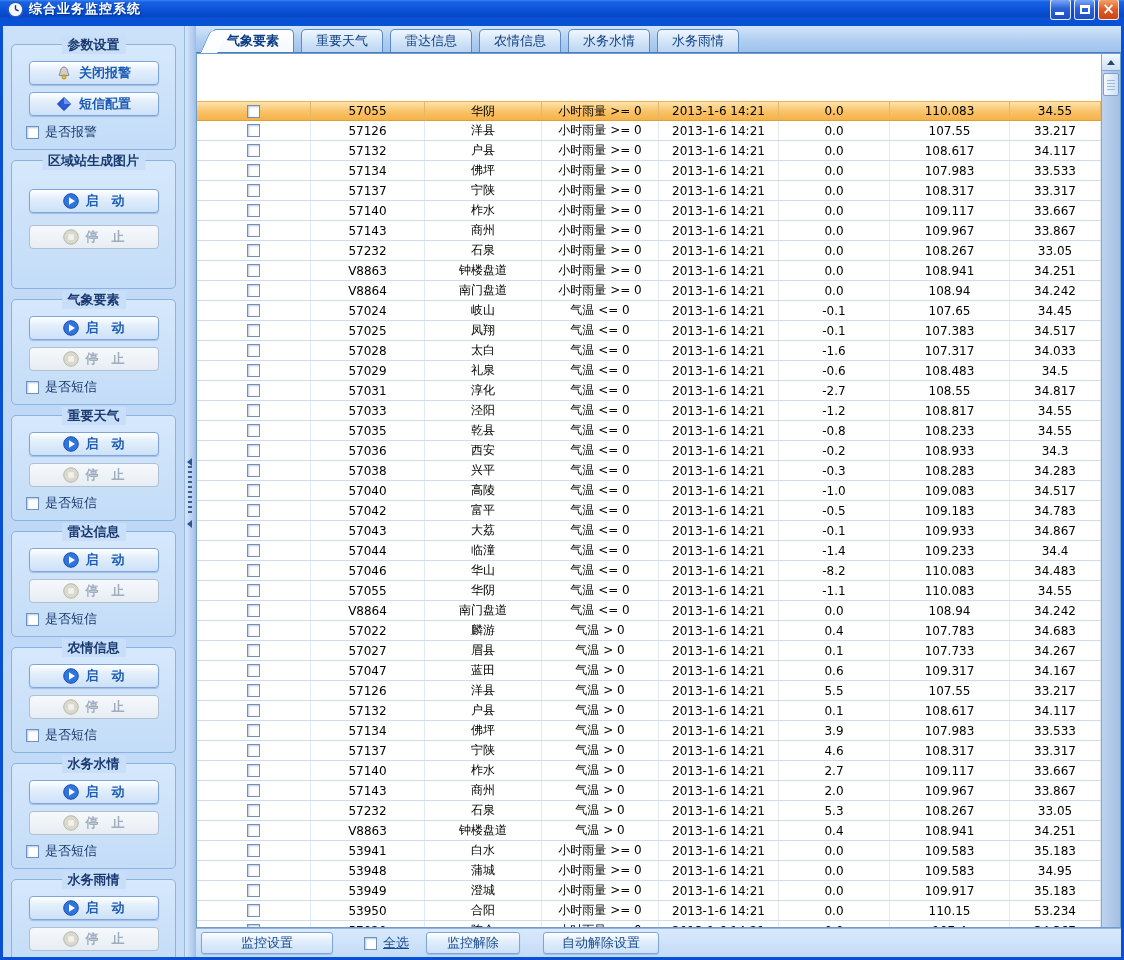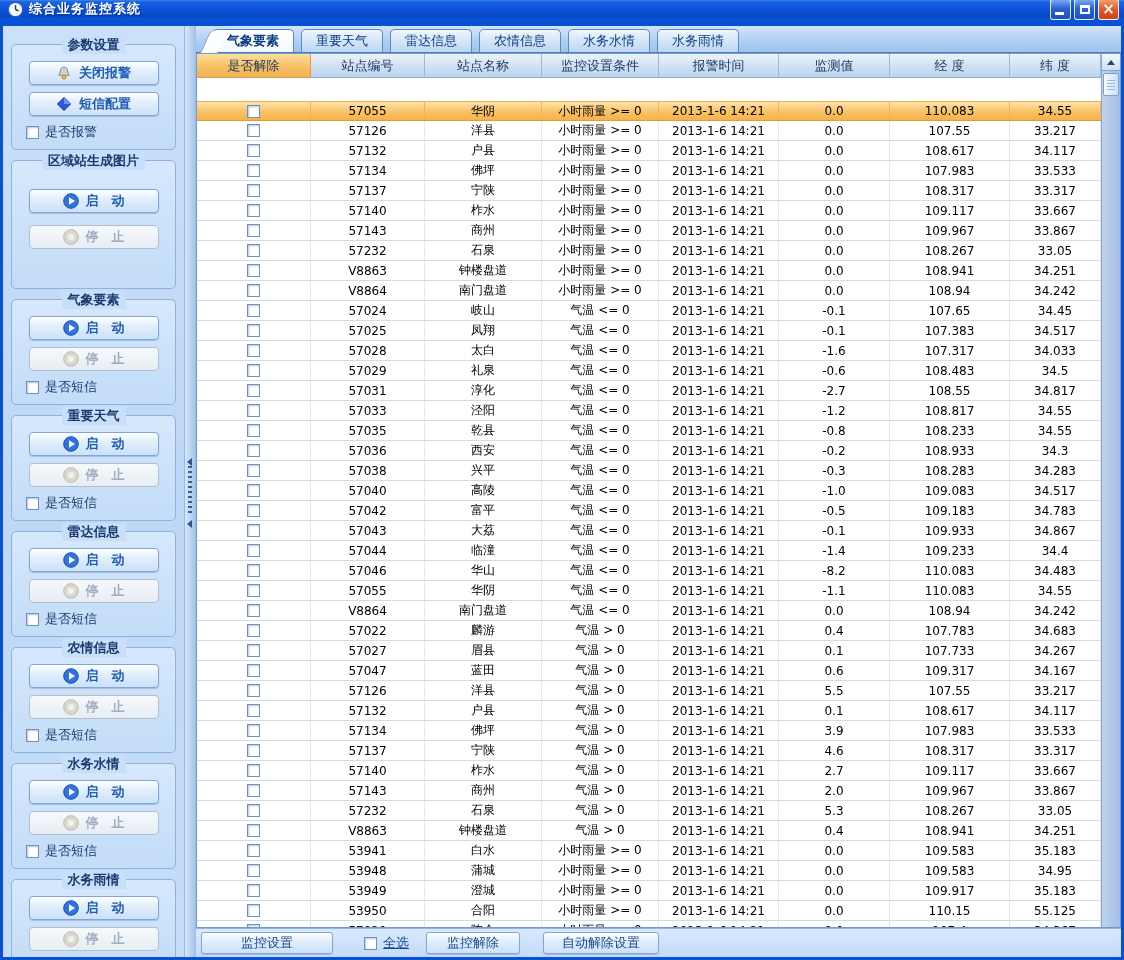--- a/index.html
+++ b/index.html
@@ -341,30 +341,20 @@
     <div class="tabstrip" id="tabstrip">
         <div class="tab active">气象要素</div>
         <div class="tab">重要天气</div>
         <div class="tab">雷达信息</div>
         <div class="tab">农情信息</div>
         <div class="tab">水务水情</div>
         <div class="tab">水务雨情</div>
       </div>
 
     <div class="grid">
-      <div class="ghead" id="ghead">
-          <div class="hcell hot">是否解除</div>
-          <div class="hcell">站点编号</div>
-          <div class="hcell">站点名称</div>
-          <div class="hcell">监控设置条件</div>
-          <div class="hcell">报警时间</div>
-          <div class="hcell">监测值</div>
-          <div class="hcell">经 度</div>
-          <div class="hcell">纬 度</div>
-        </div>
       <div class="gbody" id="gbody">
           <div class="row selected">
             <div class="cell">
               <div class="checkbox"></div>
             </div>
             <div class="cell">57055</div>
             <div class="cell">华阴</div>
             <div class="cell">小时雨量 &gt;= 0</div>
             <div class="cell">2013-1-6 14:21</div>
             <div class="cell">0.0</div>
@@ -842,21 +832,21 @@
           <div class="row">
             <div class="cell">
               <div class="checkbox"></div>
             </div>
             <div class="cell">53950</div>
             <div class="cell">合阳</div>
             <div class="cell">小时雨量 &gt;= 0</div>
             <div class="cell">2013-1-6 14:21</div>
             <div class="cell">0.0</div>
             <div class="cell">110.15</div>
-            <div class="cell">55.125</div>
+            <div class="cell">53.234</div>
           </div>
           <div class="row">
             <div class="cell">
               <div class="checkbox"></div>
             </div>
             <div class="cell">57020</div>
             <div class="cell">陈仓</div>
             <div class="cell">小时雨量 &gt;= 0</div>
             <div class="cell">2013-1-6 14:21</div>
             <div class="cell">0.0</div>

